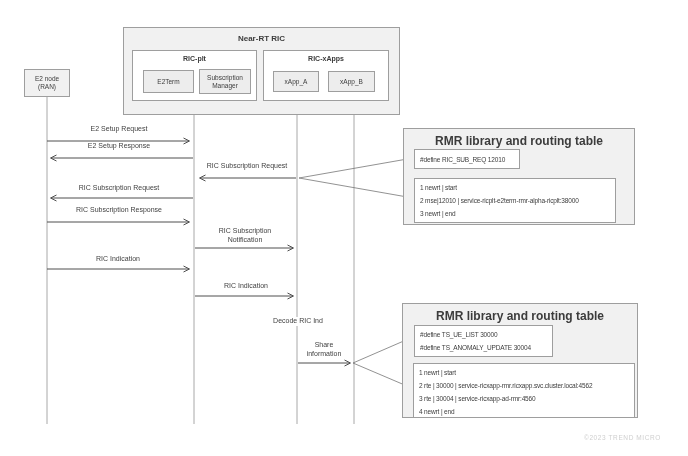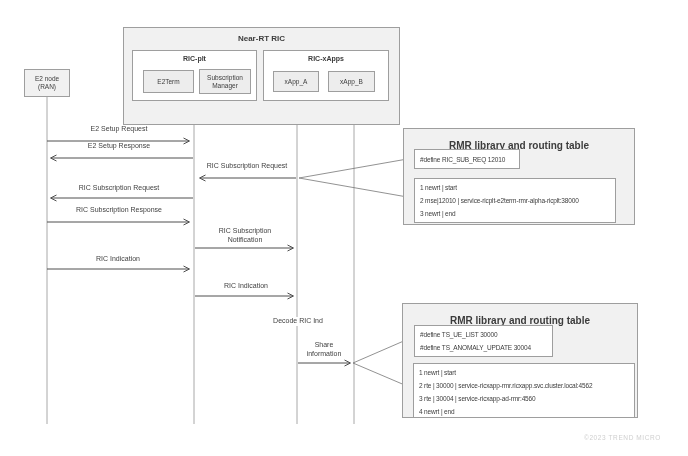--- a/index.html
+++ b/index.html
@@ -14,21 +14,21 @@
   .center-flex { display:flex; align-items:center; justify-content:center; text-align:center; }
   .pre { white-space:pre-line; }
   .box-title { position:absolute; left:0; right:0; text-align:center; font-weight:bold; color:#3c3c3c; }
   .actor-label { font-size:6.5px; line-height:8px; color:#3c3c3c; }
   .msg-label {
     position:absolute; transform:translateX(-50%); font-size:7px; line-height:8.5px;
     color:#3f3f3f; text-align:center; white-space:nowrap;
   }
   .msg-label.wrap { white-space:normal; }
   .msg-label.bg { background:#ffffff; padding:0 2px; }
-  .rmr-title { top:11px; font-size:10px; }
+  .rmr-title { top:5px; font-size:12px; }
   .code-line { font-size:6.5px; line-height:13px; letter-spacing:-0.15px; white-space:nowrap; color:#3c3c3c; }
   .code-pad { padding:2px 5px; }
   #watermark {
     position:absolute; top:434px; right:27px; font-size:6.5px;
     color:#cfcfcf; letter-spacing:0.6px; white-space:nowrap;
   }
   svg.lines { position:absolute; left:0; top:0; width:688px; height:456px; }
 </style>
 </head>
 <body>
@@ -67,21 +67,21 @@
       <line x1="353" y1="363" x2="406" y2="340"></line>
       <line x1="353" y1="363" x2="407" y2="386"></line>
     </g>
   </svg>
 
   <div class="box fill-gray center-flex" style="left:24px; top:69px; width:46px; height:28px;">
     <span class="actor-label pre">E2 node
 (RAN)</span>
   </div>
 
-  <div class="box fill-gray" style="left:123px; top:27px; width:277px; height:98px;">
+  <div class="box fill-gray" style="left:123px; top:27px; width:277px; height:88px;">
     <div class="box-title" style="top:6px; font-size:8px;">Near-RT RIC</div>
 
     <div class="box fill-white" style="left:8px; top:22px; width:125px; height:51px;">
       <div class="box-title" style="top:4px; font-size:7px;">RIC-plt</div>
       <div class="box fill-gray2 center-flex" style="left:10px; top:19px; width:51px; height:23px;">
         <span class="actor-label">E2Term</span>
       </div>
       <div class="box fill-gray2 center-flex" style="left:66px; top:18px; width:52px; height:25px;">
         <span class="actor-label pre">Subscription
 Manager</span>

